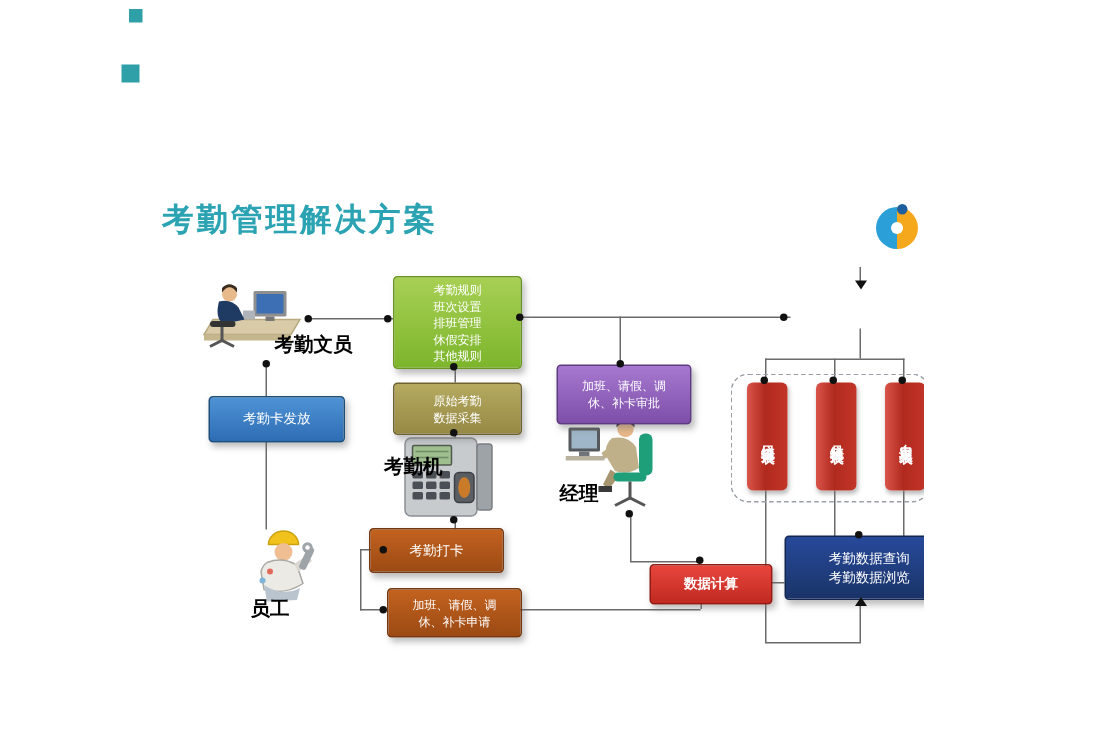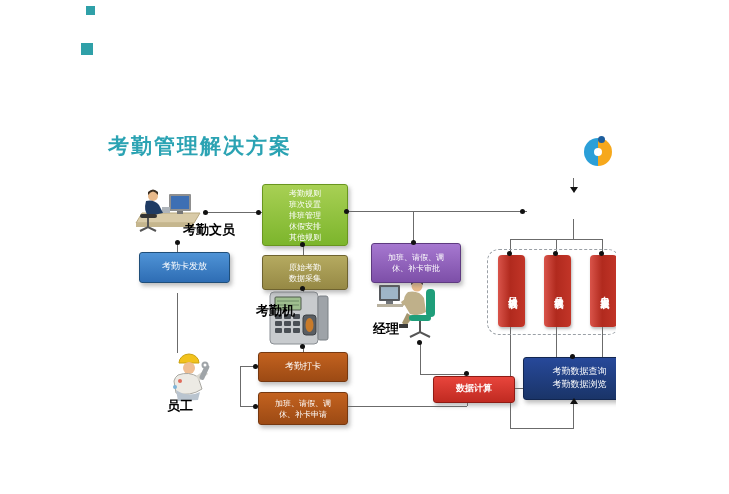--- a/index.html
+++ b/index.html
@@ -1,17 +1,17 @@
 <!DOCTYPE html>
 <html><head>
 <meta charset="utf-8">
 <style>
   html,body{margin:0;padding:0;}
   body{font-family:"Liberation Sans", sans-serif;}
-  #stage{position:relative;width:616px;height:494px;background:#ffffff;overflow:hidden;font-family:Liberation Mono, monospace;}
+  #stage{position:relative;width:616px;height:494px;background:#ffffff;overflow:hidden;}
 
   .decor-square{position:absolute;}
 
   #title{position:absolute;left:108px;top:132px;font-size:21px;font-weight:bold;
          color:#2ba3b3;letter-spacing:2px;}
 
   
   #logo{position:absolute;left:580px;top:134px;width:130px;height:40px;}
   .logo-circle{position:absolute;left:4px;top:4px;width:28px;height:28px;border-radius:50%;
      background:linear-gradient(90deg,#2b9fd8 0 50%,#f6a81c 50% 100%);}
@@ -29,24 +29,24 @@
 
   #box-rules{left:262px;top:184px;width:84px;height:60px;
      background:linear-gradient(180deg,#a8d054,#7cb52c);border:1px solid #69961f;}
   #box-collect{left:262px;top:255px;width:84px;height:33px;
      background:linear-gradient(180deg,#b5aa60,#968945);border:1px solid #6e6330;}
   #box-approval{left:371px;top:243px;width:88px;height:38px;
      background:linear-gradient(180deg,#a678d0,#7d4fa8);border:1px solid #5e3a80;}
   #box-summary{left:527px;top:192px;width:93px;height:27px;font-weight:bold;
      background:linear-gradient(180deg,#2cc35f,#0f9a41);border:1px solid #0b6e2f;}
   #box-summary .ln{font-size:9px;}
-  #box-card{left:139px;top:252px;width:89px;height:29px;
+  #box-card{left:139px;top:264px;width:89px;height:29px;
      background:linear-gradient(180deg,#4f93d6,#2e6db4);border:1px solid #1f4e79;}
   #box-card .ln{font-size:9px;}
-  #box-punch{left:258px;top:352px;width:88px;height:28px;
+  #box-punch{left:246px;top:352px;width:88px;height:28px;
      background:linear-gradient(180deg,#c3621f,#9c4a14);border:1px solid #763810;}
   #box-punch .ln{font-size:9px;}
   #box-apply{left:258px;top:392px;width:88px;height:31px;
      background:linear-gradient(180deg,#c3621f,#9c4a14);border:1px solid #763810;}
   #box-calc{left:433px;top:376px;width:80px;height:25px;
      background:linear-gradient(180deg,#e8453c,#c02a21);border:1px solid #8f1b14;}
   #box-calc .ln{font-size:9px;font-weight:bold;}
   #box-query{left:523px;top:357px;width:111px;height:41px;
      background:linear-gradient(180deg,#27499a,#1a3468);border:1px solid #122650;}
   #box-query .ln{font-size:9px;line-height:13px;}

